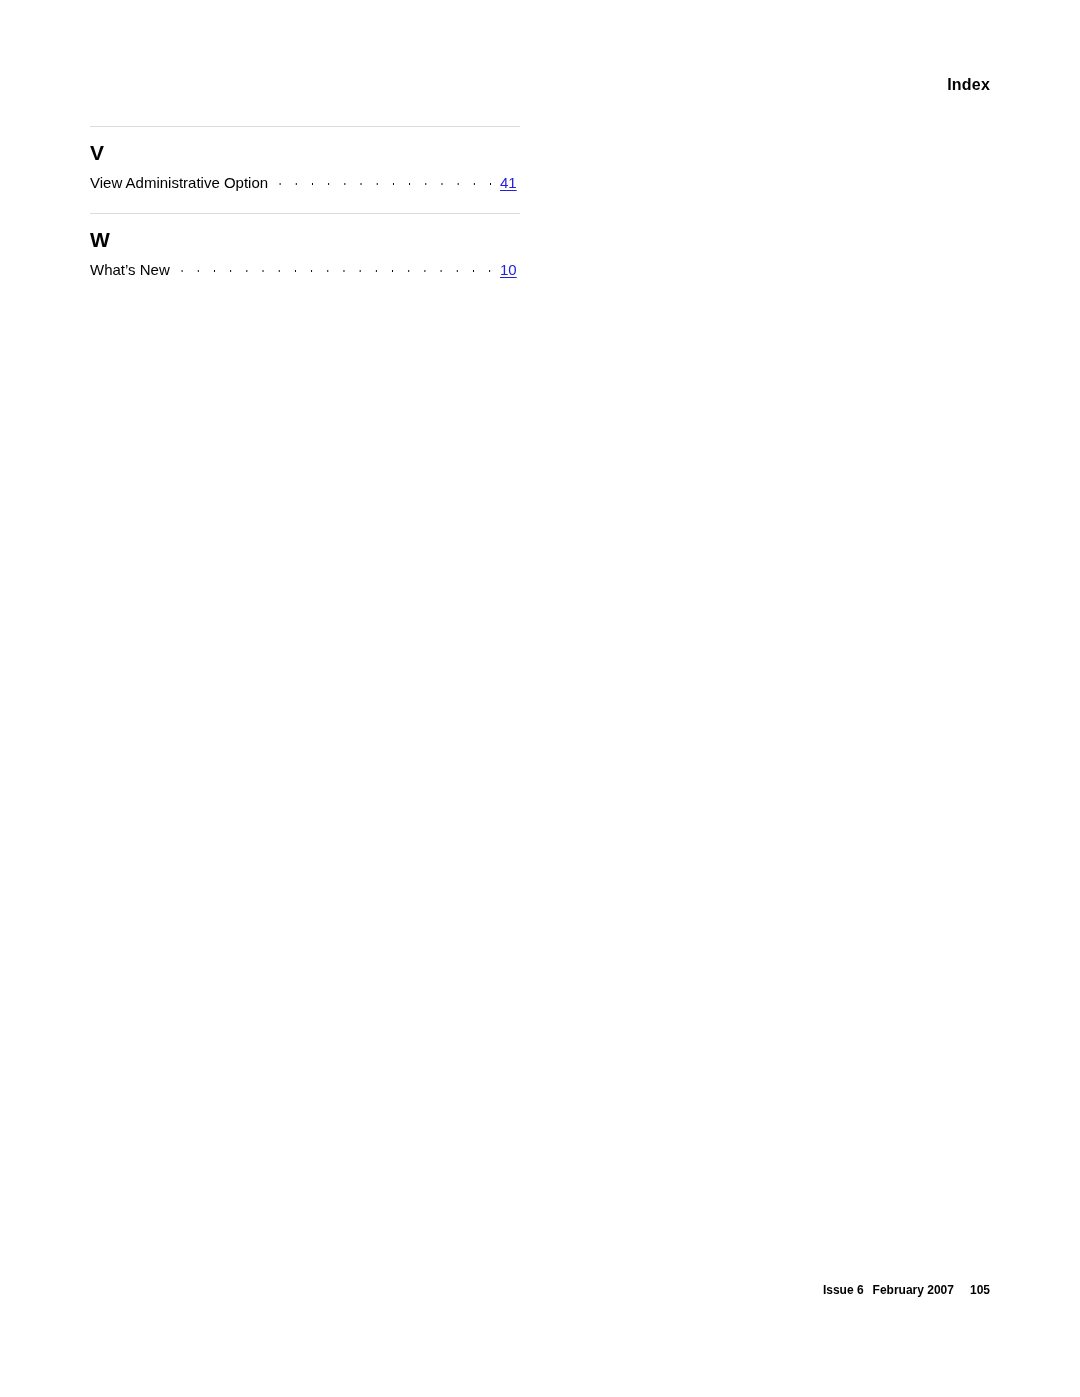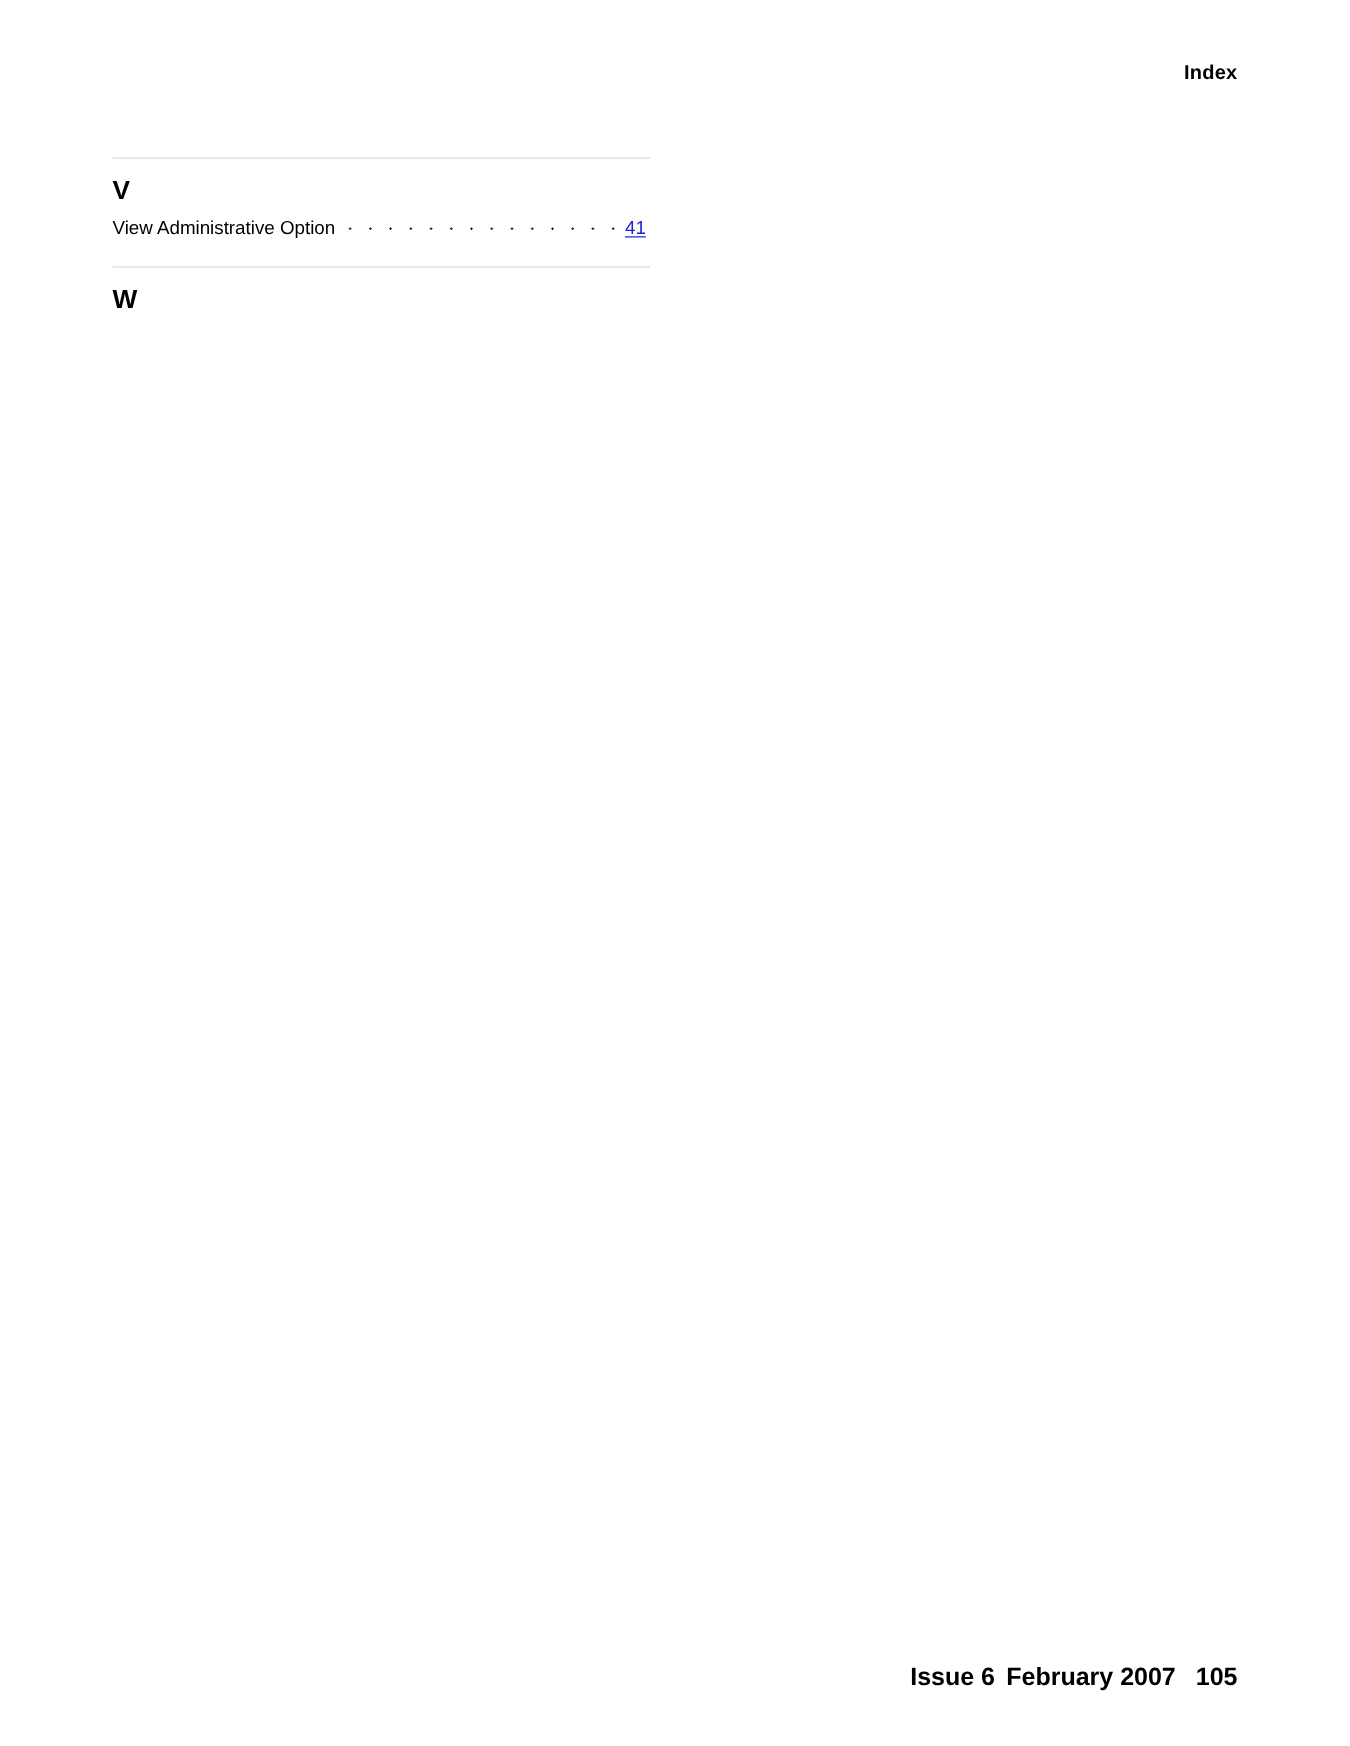--- a/index.html
+++ b/index.html
@@ -19,21 +19,21 @@
     position: relative;
     width: 1080px;
     height: 1397px;
     background: #ffffff;
     overflow: hidden;
   }
 
   
   .page-header {
     position: absolute;
-    top: 50px;
+    top: 76px;
     left: 0;
     width: 990px;
     text-align: right;
   }
 
   .page-header .header-title {
     font-size: 16px;
     font-weight: bold;
     letter-spacing: 0.2px;
     color: #000000;
@@ -127,24 +127,23 @@
     height: 20px;
   }
 
   
   .page-footer {
     position: absolute;
     top: 1283px;
     left: 0;
     width: 990px;
     text-align: right;
-    font-size: 20px;
+    font-size: 12px;
     font-weight: bold;
     color: #000000;
-    margin-top: 48px;
   }
 
   .page-footer .footer-issue { }
   .page-footer .footer-date { margin-left: 9px; }
   .page-footer .footer-pagenum { margin-left: 16px; }
 </style>
 </head>
 <body>
 
 <div class="page">
@@ -165,20 +164,27 @@
           <span class="entry-page">41</span>
         </li>
       </ul>
     </section>
 
     <div class="section-gap"></div>
 
     <section class="index-section">
       <hr class="section-rule">
       <h2 class="section-letter">W</h2>
+      <ul class="entry-list">
+        <li class="index-entry">
+          <span class="entry-title">What’s New</span>
+          <span class="entry-leader"></span>
+          <span class="entry-page">10</span>
+        </li>
+      </ul>
     </section>
 
   </div>
 
   <div class="page-footer">
     <span class="footer-issue">Issue 6</span><span class="footer-date">February 2007</span><span class="footer-pagenum">105</span>
   </div>
 
 </div>
 

